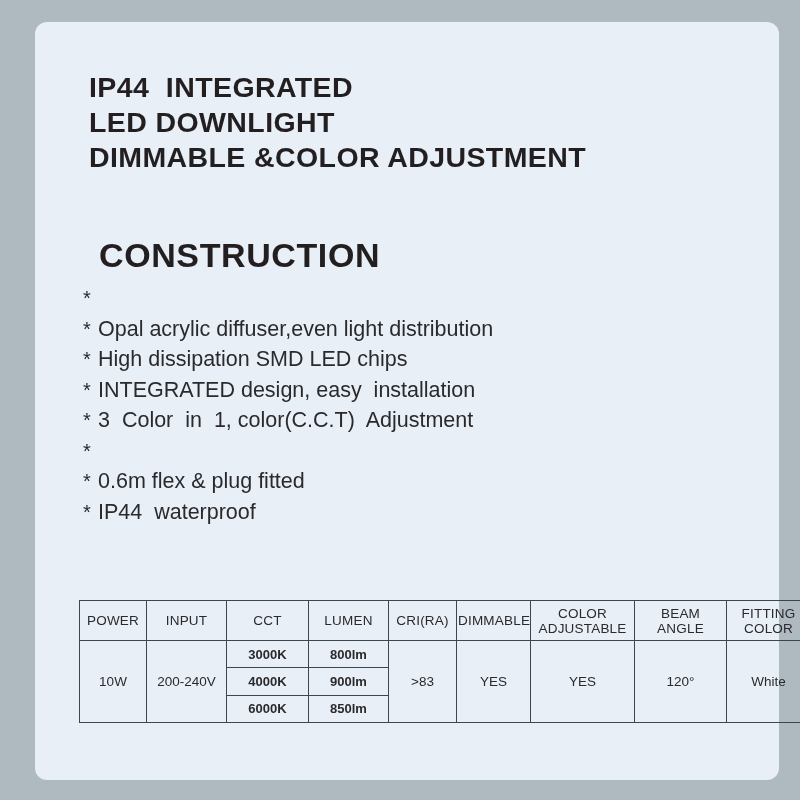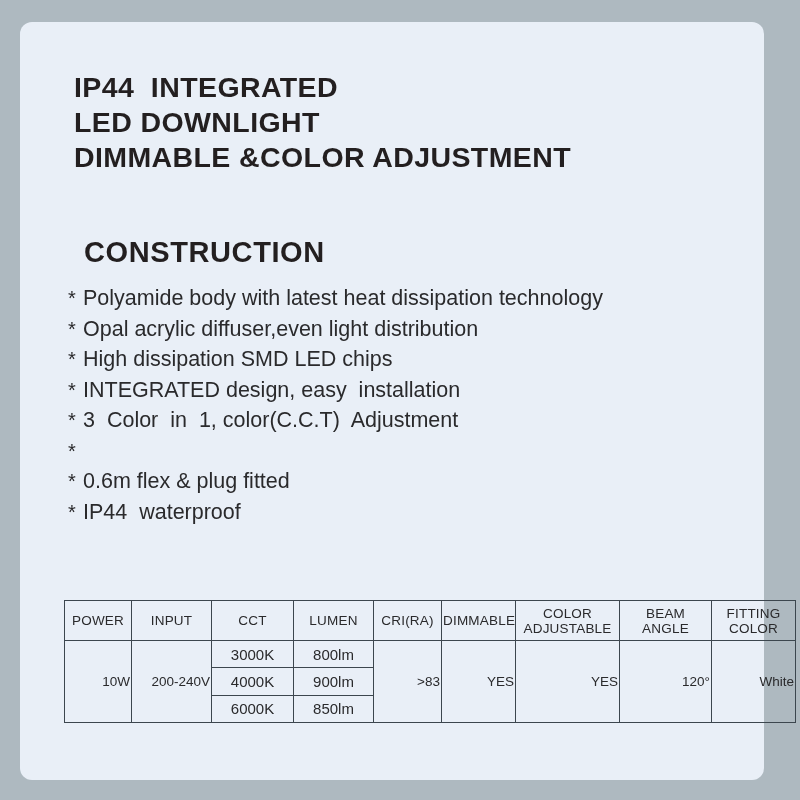--- a/index.html
+++ b/index.html
@@ -13,21 +13,21 @@
   body {
     background: #aeb9c0;
     font-family: "Liberation Sans", sans-serif;
     display: flex;
     align-items: center;
     justify-content: center;
   }
 
   .card {
     position: absolute;
-    left: 20px;
+    left: 35px;
     top: 22px;
     width: 744px;
     height: 758px;
     background: #e9eff7;
     border-radius: 12px;
   }
 
   
   .title-block {
     position: absolute;
@@ -42,21 +42,21 @@
     letter-spacing: 0.4px;
     line-height: 35px;
     white-space: pre;
   }
 
   
   .section-heading {
     position: absolute;
     left: 64px;
     top: 214px;
-    font-size: 29px;
+    font-size: 34px;
     font-weight: bold;
     color: #231f20;
     letter-spacing: 0.6px;
     text-align: right;
   }
 
   .bullets {
     position: absolute;
     left: 48px;
     top: 261px;
@@ -99,25 +99,25 @@
     height: 40px;
     font-size: 13.5px;
     line-height: 15px;
     letter-spacing: 0.2px;
   }
   .spec-table tbody td {
     font-size: 13.5px;
   }
   .spec-table tbody td.tall {
     height: 82px;
-    text-align: right;
   }
   .spec-table tbody td.sub {
     height: 22px;
-    font-size: 15px;
+    font-size: 13px;
+    font-weight: bold;
   }
 
   .col-power   { width: 67px; }
   .col-input   { width: 80px; }
   .col-cct     { width: 82px; }
   .col-lumen   { width: 80px; }
   .col-cri     { width: 68px; }
   .col-dim     { width: 74px; }
   .col-coloradj{ width: 104px; }
   .col-beam    { width: 92px; }
@@ -132,21 +132,20 @@
     <div class="title-line">IP44  INTEGRATED</div>
     <div class="title-line">LED DOWNLIGHT</div>
     <div class="title-line">DIMMABLE &amp;COLOR ADJUSTMENT</div>
   </div>
 
   <div class="section-heading">CONSTRUCTION</div>
 
   <ul class="bullets">
     <li>
       <span class="star">*</span>
-      <span>Polyamide body with latest heat dissipation technology</span>
     </li>
     <li>
       <span class="star">*</span>
       <span>Opal acrylic diffuser,even light distribution</span>
     </li>
     <li>
       <span class="star">*</span>
       <span>High dissipation SMD LED chips</span>
     </li>
     <li>

